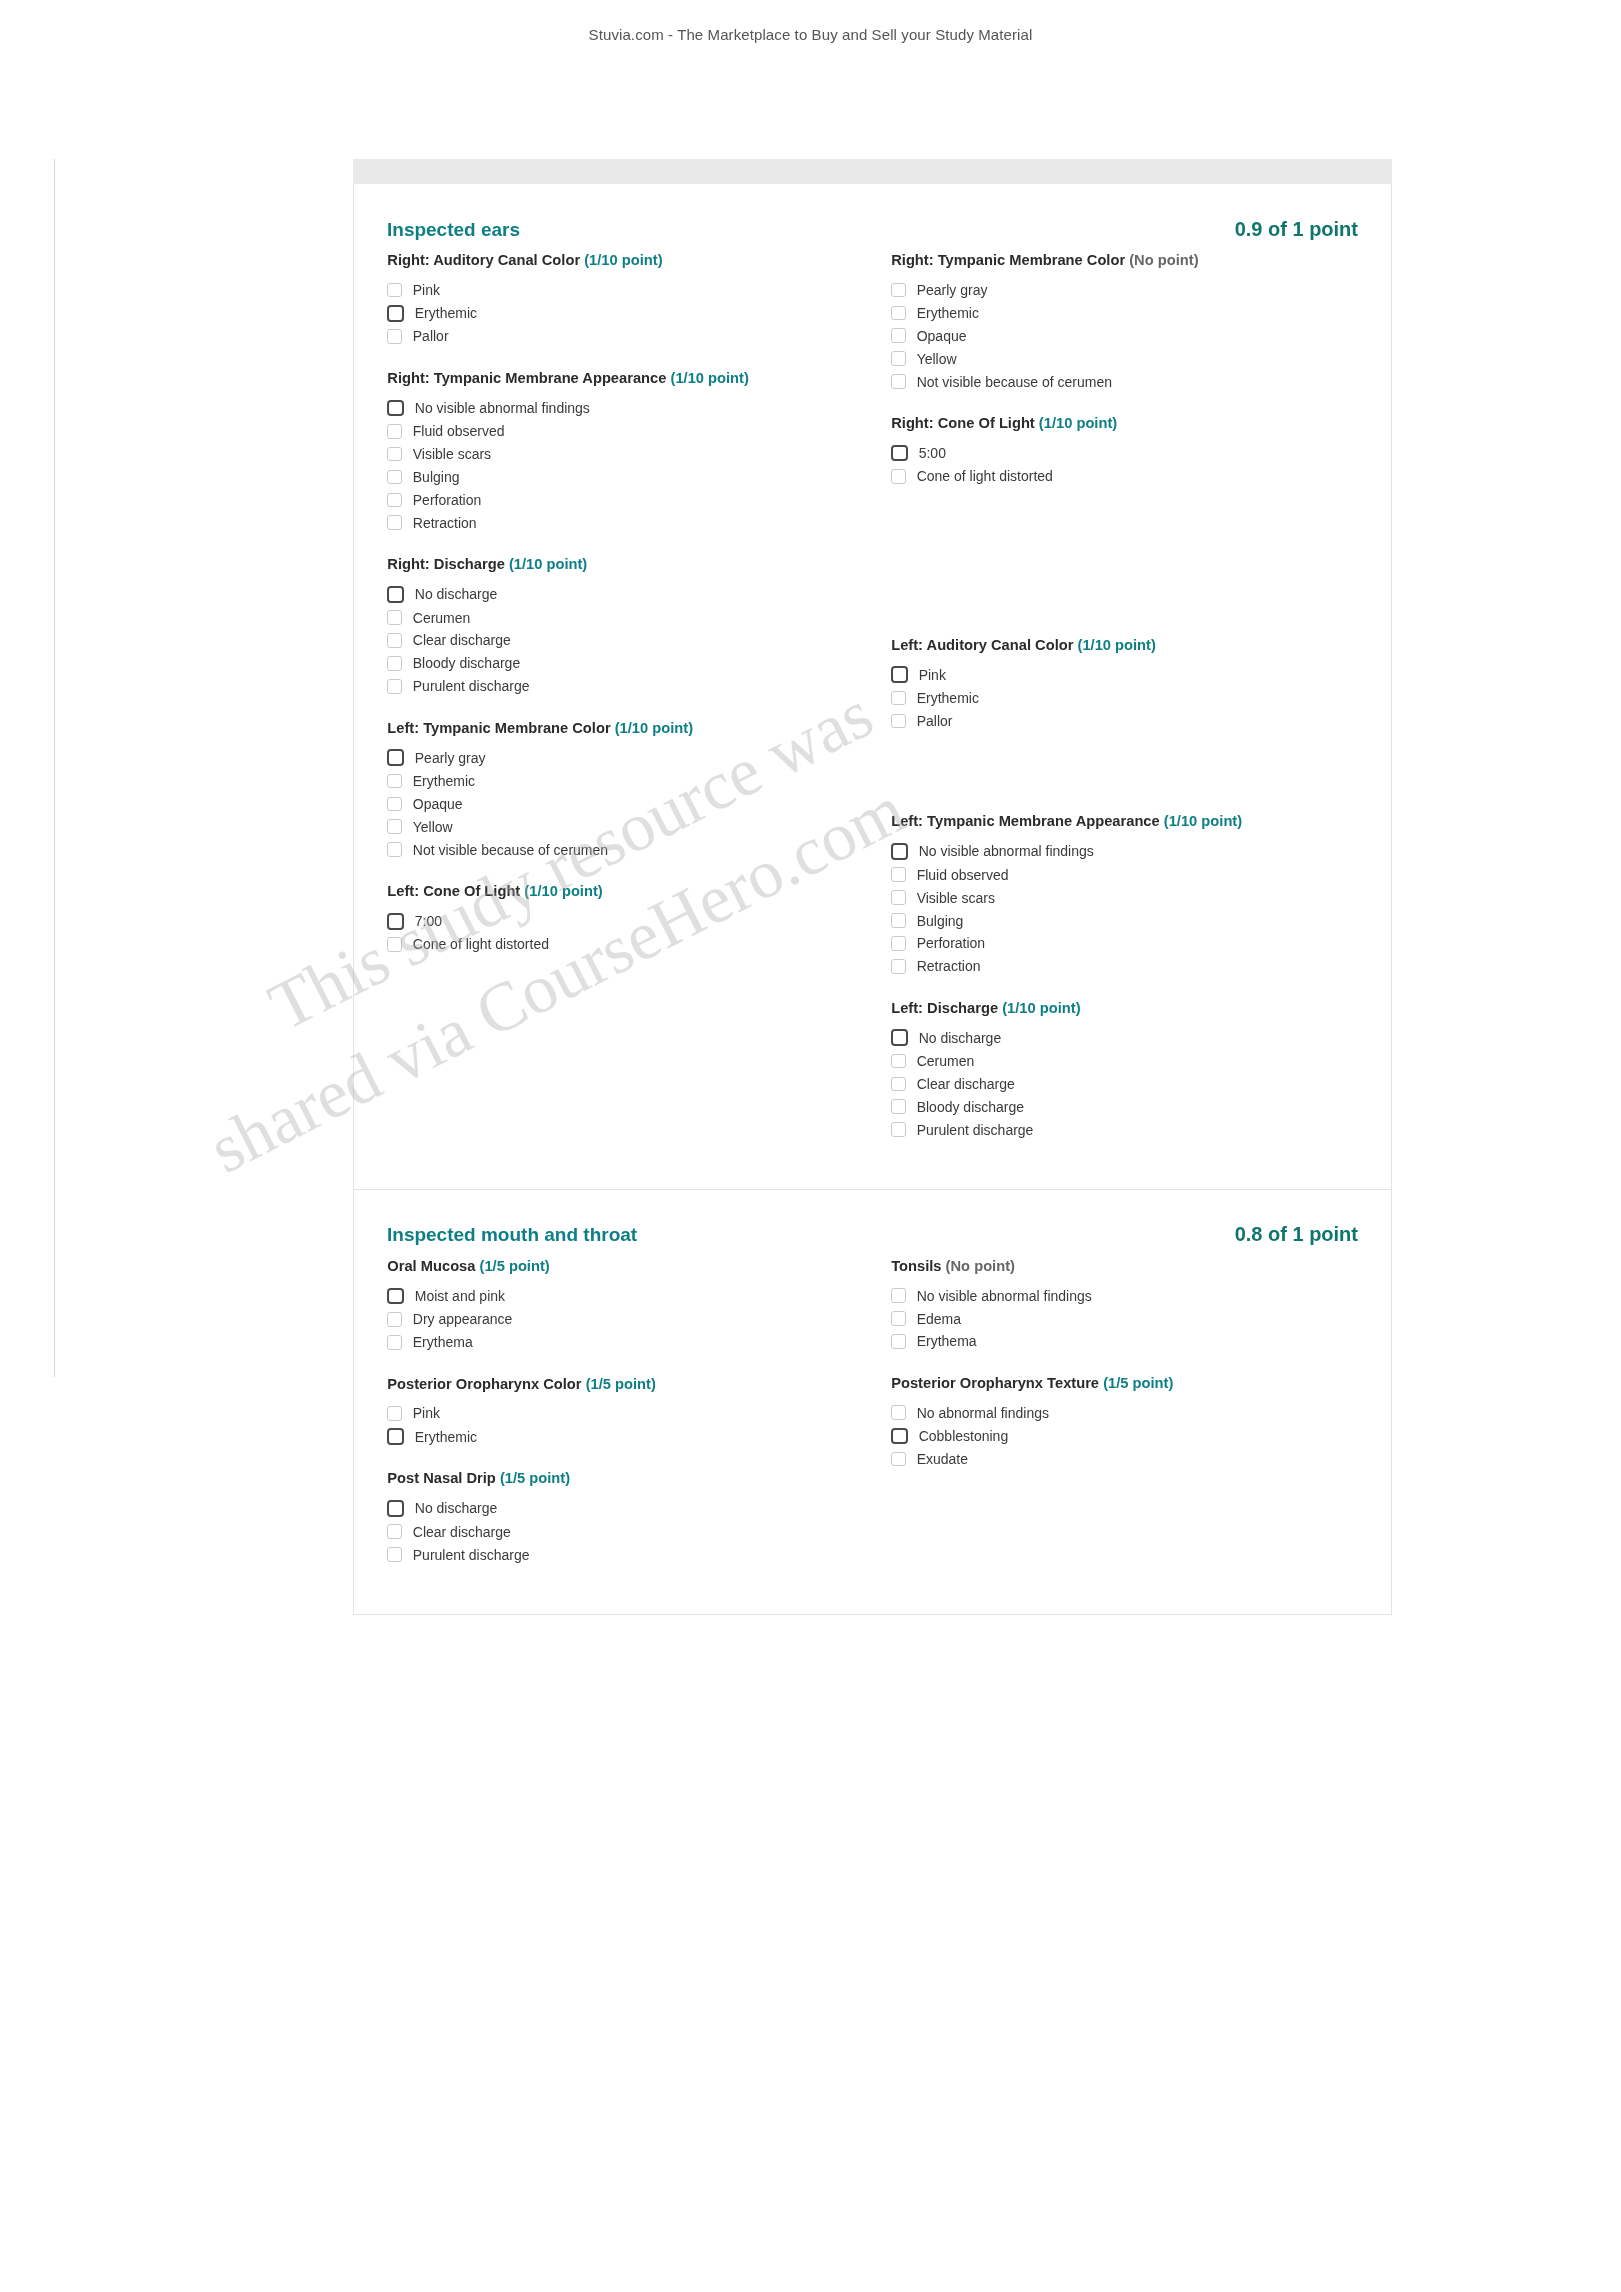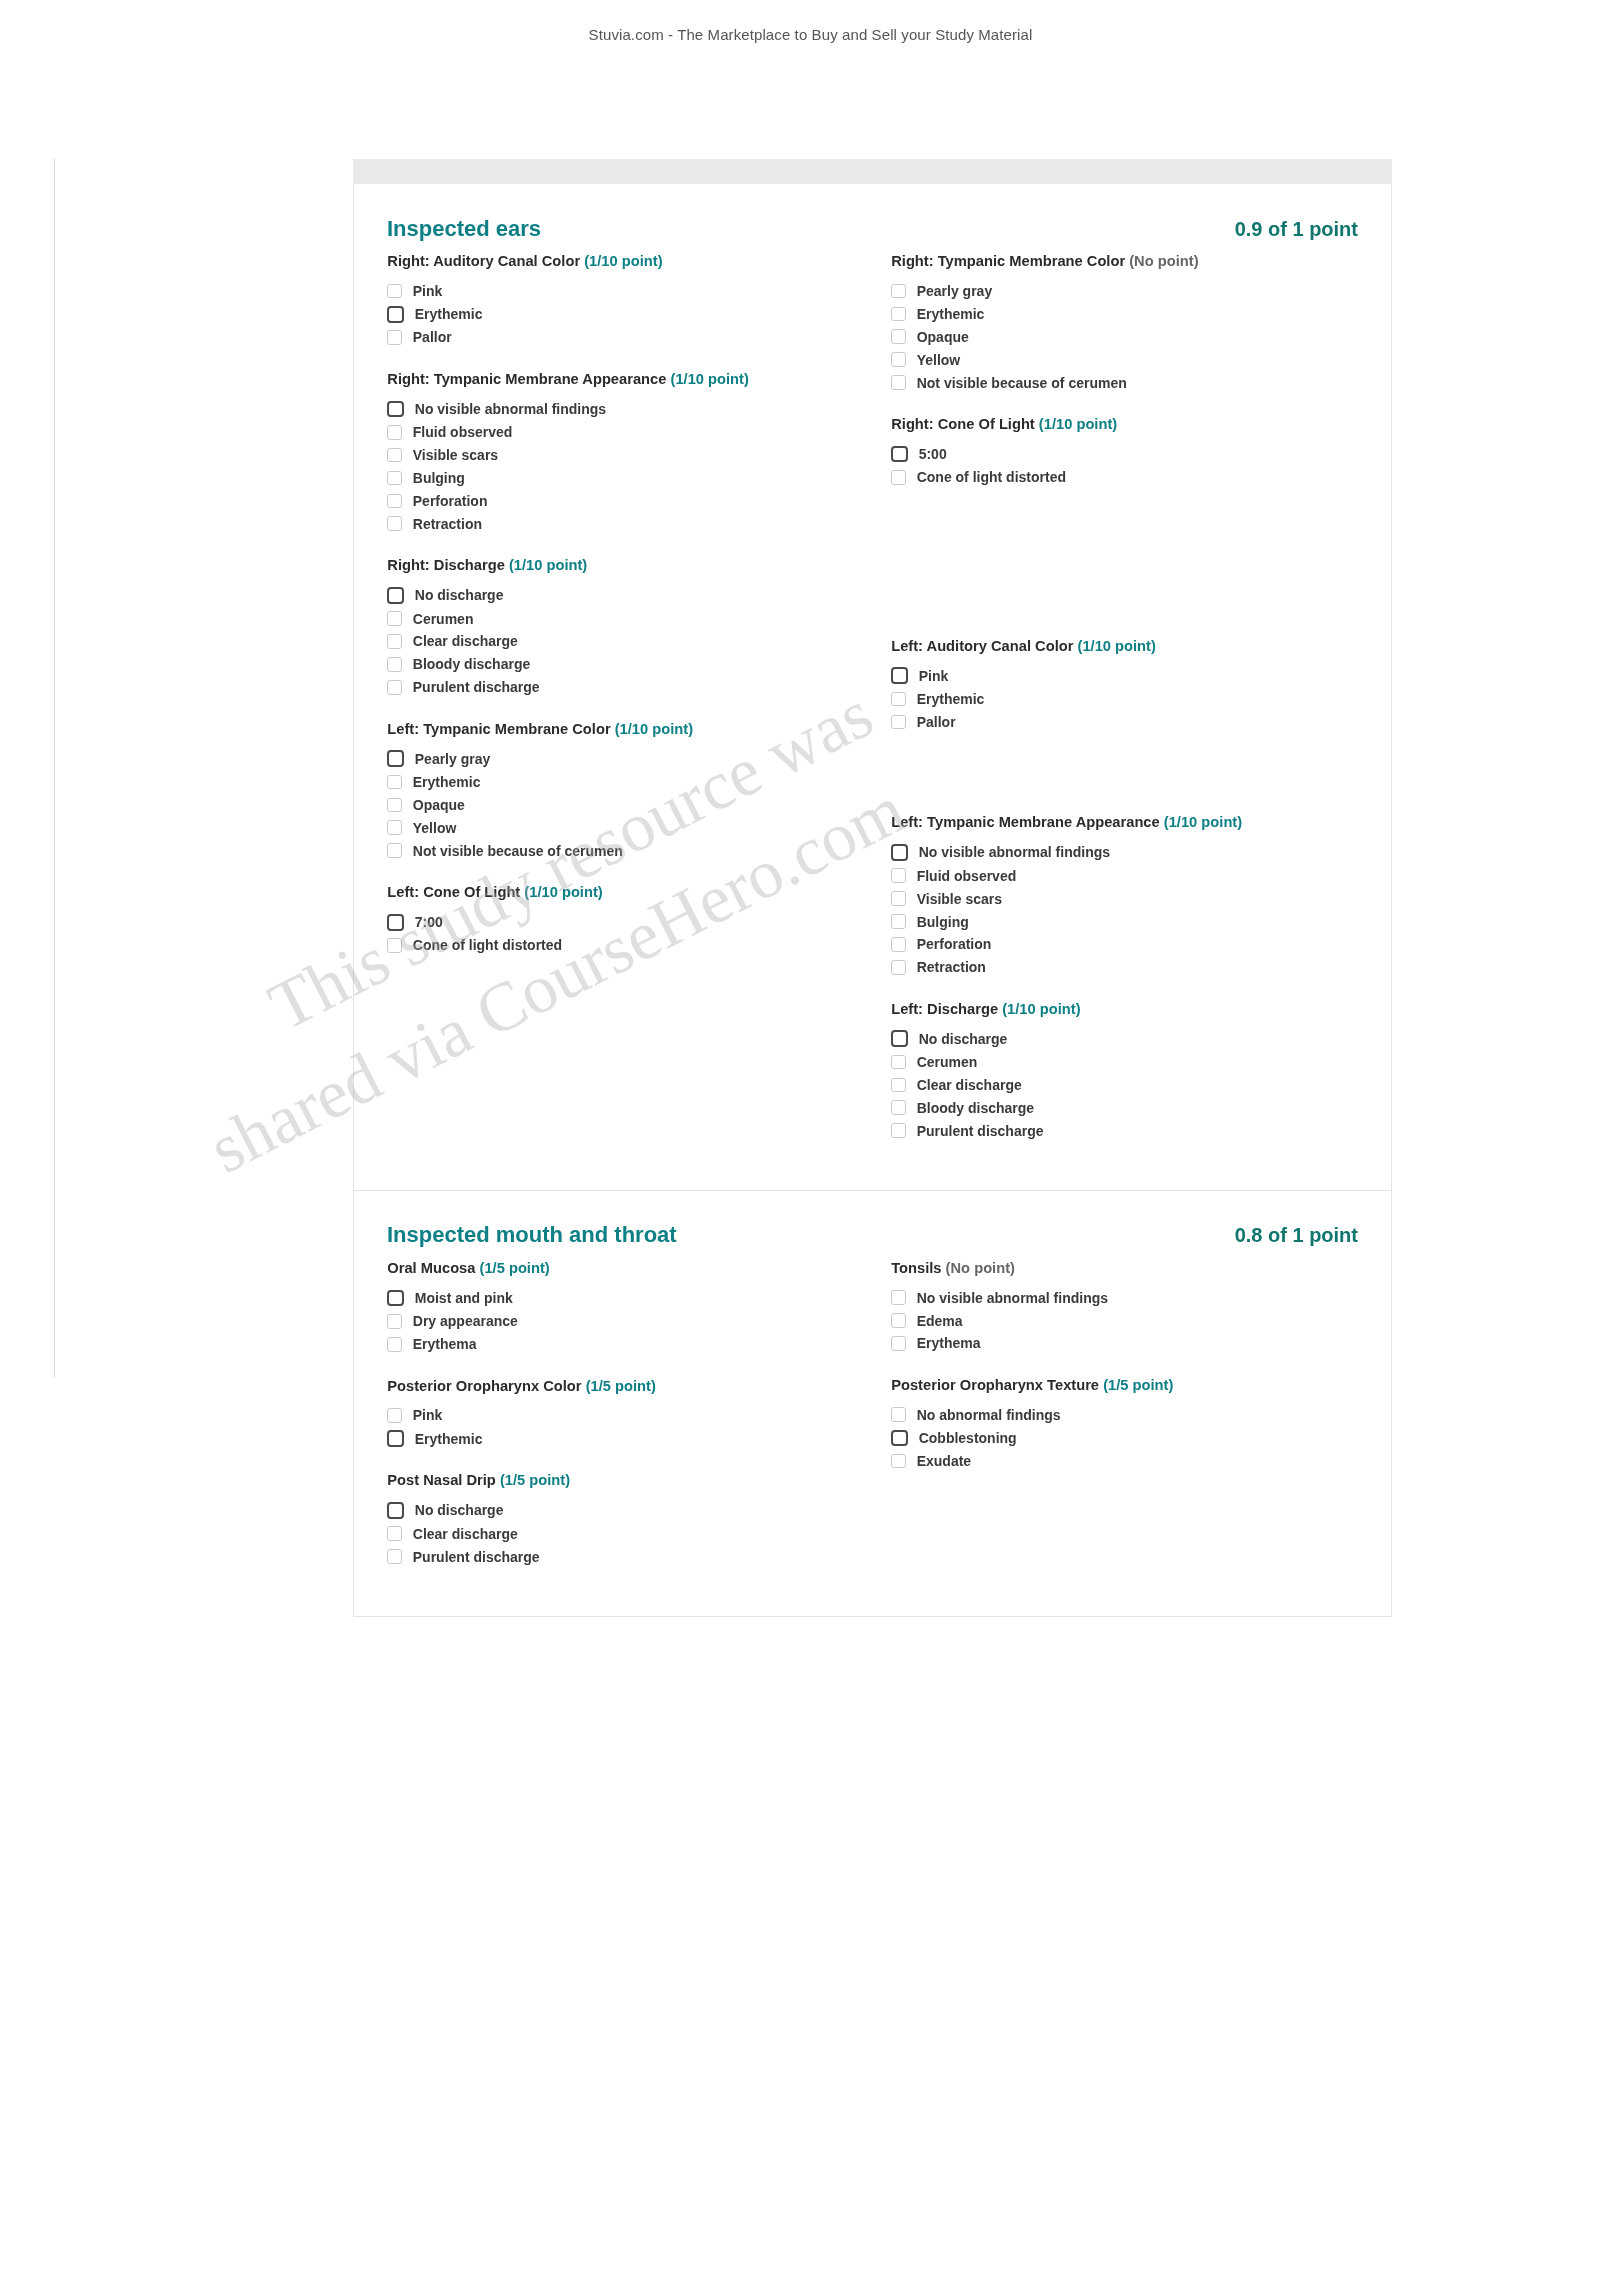--- a/index.html
+++ b/index.html
@@ -50,21 +50,21 @@
     position: relative;
   }
   .card-head {
     display: flex;
     align-items: baseline;
     justify-content: space-between;
     padding: 21.6px 33px 7.8px 33px;
   }
   .card-title {
     color: #0d7f85;
-    font-size: 22px;
+    font-size: 19px;
     font-weight: bold;
   }
   .card-points {
     font-size: 20px;
     font-weight: bold;
     color: #0f766e;
     margin-top: 12px;
   }
   .grid {
     display: grid;
@@ -81,21 +81,20 @@
     margin-bottom: 13.7px;
   }
   .qtitle .pts { color: #0d7f85; }
   .qtitle .pts-none { color: #666; }
   .opt {
     display: flex;
     align-items: center;
     margin: 0 0 6.9px 0;
     font-size: 14px;
     color: #3a3a3a;
-    font-weight: bold;
   }
   .box {
     width: 14.7px;
     height: 14.7px;
     border: 1px solid #c9c9c9;
     border-radius: 2.9px;
     background: #fff;
     margin-right: 10.8px;
     flex: none;
     display: block;

